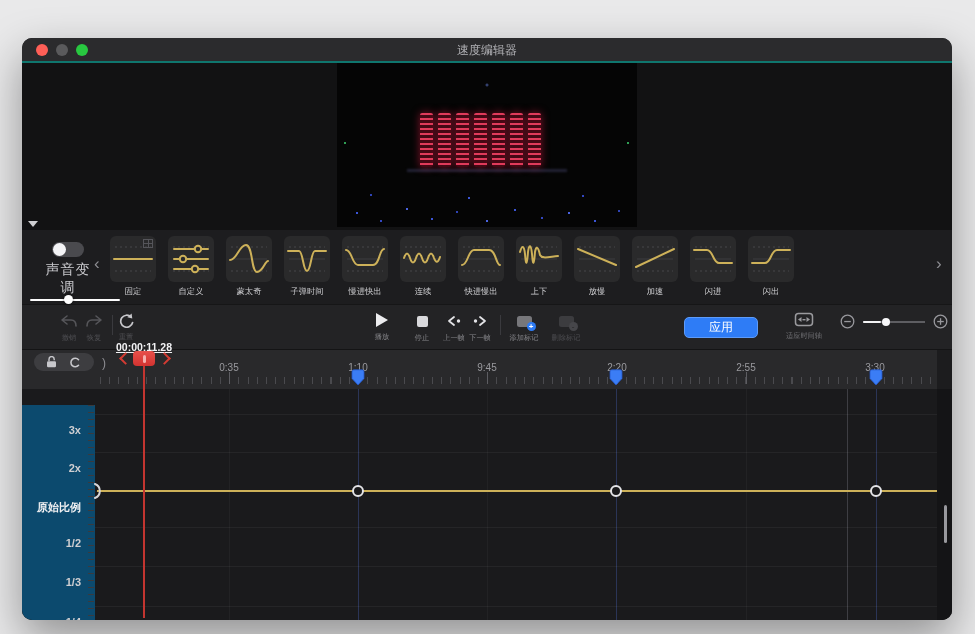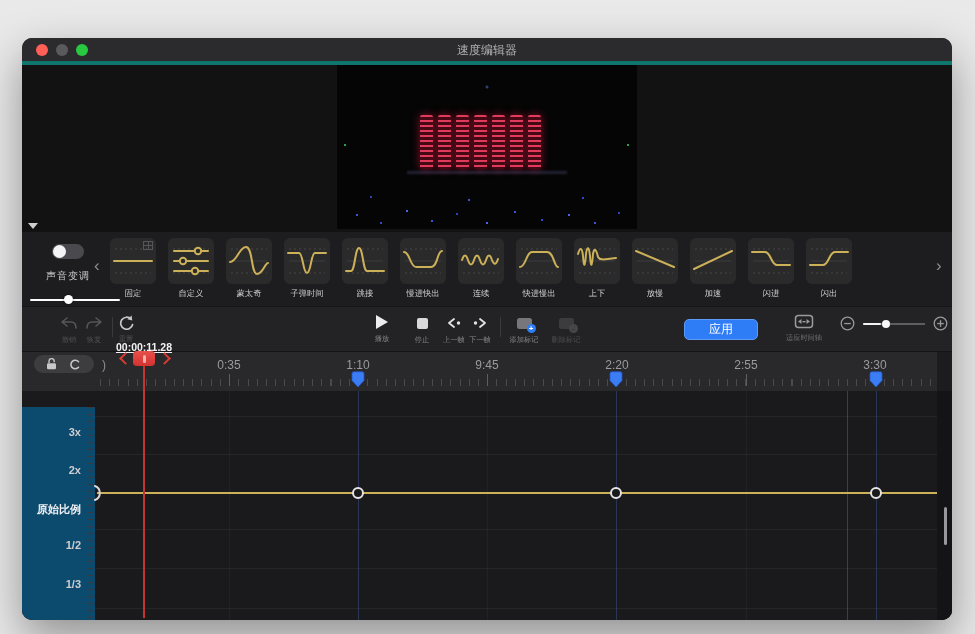--- a/index.html
+++ b/index.html
@@ -1,21 +1,21 @@
 <!DOCTYPE html>
 <html><head>
 <meta charset="utf-8">
 <style>
   html,body{margin:0;padding:0;}
   body{width:975px;height:634px;background:#e9e9ea;overflow:hidden;
        font-family:"Liberation Sans",sans-serif;-webkit-font-smoothing:antialiased;}
   .window{position:absolute;left:22px;top:38px;width:930px;height:582px;background:#1d1d1f;
           border-radius:10px;box-shadow:0 18px 45px rgba(0,0,0,.38);overflow:hidden;}
   
-  .titlebar{position:relative;height:23px;background:#2b2b2d;border-bottom:4px solid #0f766e;}
+  .titlebar{position:relative;height:23px;background:#2b2b2d;border-bottom:2px solid #0f766e;}
   .tl{position:absolute;top:6px;width:12px;height:12px;border-radius:50%;}
   .tl.close{left:14px;background:#ff5f57;}
   .tl.min{left:34px;background:#5a5a5c;}
   .tl.max{left:54px;background:#28c840;}
   .wtitle{position:absolute;left:0;right:0;top:4px;text-align:center;font-size:12px;color:#b2b2b6;}
   
   .preview{position:relative;height:167px;background:#121213;}
   .video{position:absolute;left:315px;top:0;width:300px;height:164px;background:#050505;overflow:hidden;}
   .cols{position:absolute;left:83px;top:50px;width:130px;height:54px;display:flex;gap:5px;}
   .col{width:13px;height:100%;border-radius:2px;filter:blur(.4px);
@@ -40,21 +40,21 @@
     radial-gradient(2px 2px at 8px 80px,#2f9e54 40%,transparent 60%),
     radial-gradient(2px 2px at 291px 80px,#2f9e54 40%,transparent 60%),
     radial-gradient(3px 3px at 150px 22px,#33406e 40%,transparent 60%);}
   .disclosure{position:absolute;left:6px;bottom:3px;width:0;height:0;
       border-left:5px solid transparent;border-right:5px solid transparent;border-top:6px solid #cfcfd2;}
   
   .presets-row{position:relative;height:74px;background:#1d1d1f;}
   .toggle-group{position:absolute;left:18px;top:12px;width:56px;text-align:center;}
   .switch{display:inline-block;width:32px;height:15px;border-radius:8px;background:#4a4a4e;position:relative;}
   .switch .knob{position:absolute;left:1px;top:1px;width:13px;height:13px;border-radius:50%;background:#f4f4f6;}
-  .toggle-label{margin-top:6px;font-size:10px;color:#c9c9cd;letter-spacing:1px;}
+  .toggle-label{font-size:14px;color:#c9c9cd;letter-spacing:1px;}
   .chev{position:absolute;top:24px;font-size:17px;color:#8e8e93;cursor:default;}
   .chev.left{left:72px;}
   .chev.right{left:914px;}
   .preset-strip{position:absolute;left:88px;top:6px;width:822px;height:64px;display:flex;gap:12px;overflow:hidden;}
   .preset{width:46px;flex:0 0 46px;text-align:center;}
   .preset .thumb{position:relative;width:46px;height:46px;border-radius:6px;background:#2a2a2b;}
   .preset .plabel{margin-top:3px;font-size:9px;color:#cfcfd2;white-space:nowrap;transform:scale(.92);}
   .grid-ic{position:absolute;right:3px;top:3px;width:8px;height:7px;border:1px solid #55555a;
       background:linear-gradient(#55555a 0 0) center/100% 1px no-repeat, linear-gradient(#55555a 0 0) center/1px 100% no-repeat;}
   
@@ -81,21 +81,21 @@
   .zoomctl{position:absolute;left:818px;top:9px;display:flex;align-items:center;gap:8px;}
   .ztrack{position:relative;width:62px;height:10px;}
   .ztrack .rail{position:absolute;left:0;right:0;top:4.5px;height:1.5px;background:#5e5e62;}
   .ztrack .fill{position:absolute;left:0;top:4px;width:18px;height:2.5px;background:#f2f2f4;border-radius:1px;}
   .ztrack .thumb{position:absolute;left:19px;top:1px;width:8px;height:8px;border-radius:50%;background:#f7f7f9;}
   
   .ruler{position:relative;height:39px;background:#29292b;border-top:1px solid #141415;}
   .pill{position:absolute;left:12px;top:3px;width:60px;height:18px;border-radius:9px;background:#3d3d40;
         display:flex;align-items:center;justify-content:space-evenly;}
   .clip-edge{position:absolute;left:80px;top:6px;color:#8e8e93;font-size:12px;}
-  .rlabel{position:absolute;top:6px;font-size:12px;color:#9a9a9f;transform:translateX(-50%);}
+  .rlabel{position:absolute;top:12px;font-size:10px;color:#9a9a9f;transform:translateX(-50%);}
   .tickstrip{position:absolute;left:78px;top:27px;width:837px;height:7px;
       background:repeating-linear-gradient(90deg,#4a4a4e 0 1px,transparent 1px 9.22px);}
   .majtick{position:absolute;top:22px;width:1px;height:12px;background:#5d5d62;}
   .marker{position:absolute;top:19px;transform:translateX(-50%);}
   .ruler-dark{position:absolute;left:915px;right:0;top:0;bottom:0;background:#1c1c1e;}
   
   .timecode{position:absolute;left:122px;top:303px;transform:translateX(-50%);font-size:10.5px;font-weight:bold;color:#f2f2f4;z-index:9;white-space:nowrap;text-decoration:underline;}
   .ph-handle{position:absolute;left:111px;top:313px;width:22px;height:15px;border-radius:4px;
       background:linear-gradient(#e8504b,#d23330);z-index:9;}
   .ph-handle .bar{position:absolute;left:9.5px;top:3.5px;width:3px;height:8px;border-radius:1.5px;background:#f5b0ad;}
@@ -212,33 +212,20 @@
     </div>
     <div class="plabel">子弹时间</div>
         </div>
         <div class="preset">
           <div class="thumb">
 
       <svg width="46" height="46" viewBox="0 0 46 46">
         <line x1="5" y1="11" x2="41" y2="11" stroke="#47474b" stroke-width="1" stroke-dasharray="2,3"></line>
         <line x1="5" y1="23" x2="41" y2="23" stroke="#3c3c40" stroke-width="1"></line>
         <line x1="5" y1="35" x2="41" y2="35" stroke="#47474b" stroke-width="1" stroke-dasharray="2,3"></line>
-        <path d="M4,33 H9 C13,33 13,10 17,10 C21,10 21,33 25,33 H42" fill="none" stroke="#cdb159" stroke-width="2" stroke-linecap="round" stroke-linejoin="round"></path>
-
-      </svg>
-    </div>
-    <div class="plabel">跳接</div>
-        </div>
-        <div class="preset">
-          <div class="thumb">
-
-      <svg width="46" height="46" viewBox="0 0 46 46">
-        <line x1="5" y1="11" x2="41" y2="11" stroke="#47474b" stroke-width="1" stroke-dasharray="2,3"></line>
-        <line x1="5" y1="23" x2="41" y2="23" stroke="#3c3c40" stroke-width="1"></line>
-        <line x1="5" y1="35" x2="41" y2="35" stroke="#47474b" stroke-width="1" stroke-dasharray="2,3"></line>
         <path d="M4,14 C10,14 10,29 16,29 H31 C38,29 37,13 42,13" fill="none" stroke="#cdb159" stroke-width="2" stroke-linecap="round" stroke-linejoin="round"></path>
 
       </svg>
     </div>
     <div class="plabel">慢进快出</div>
         </div>
         <div class="preset">
           <div class="thumb">
 
       <svg width="46" height="46" viewBox="0 0 46 46">

